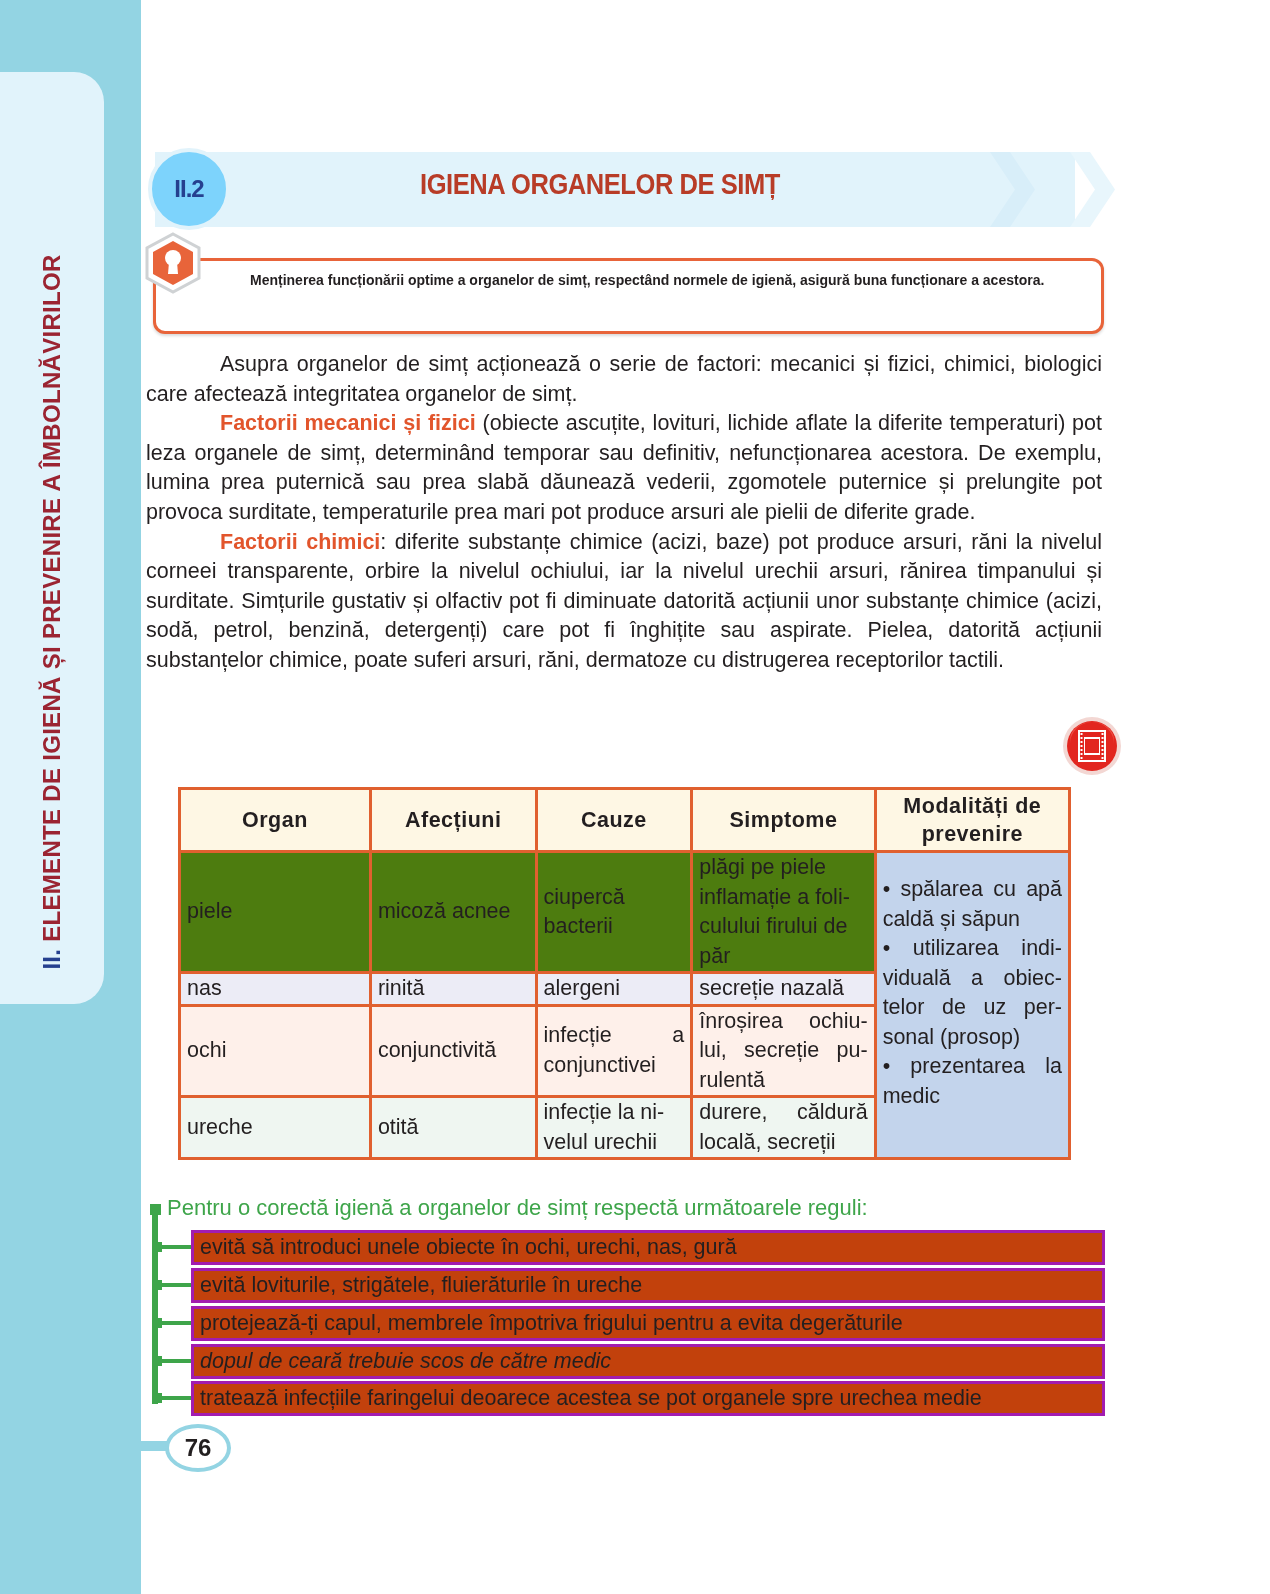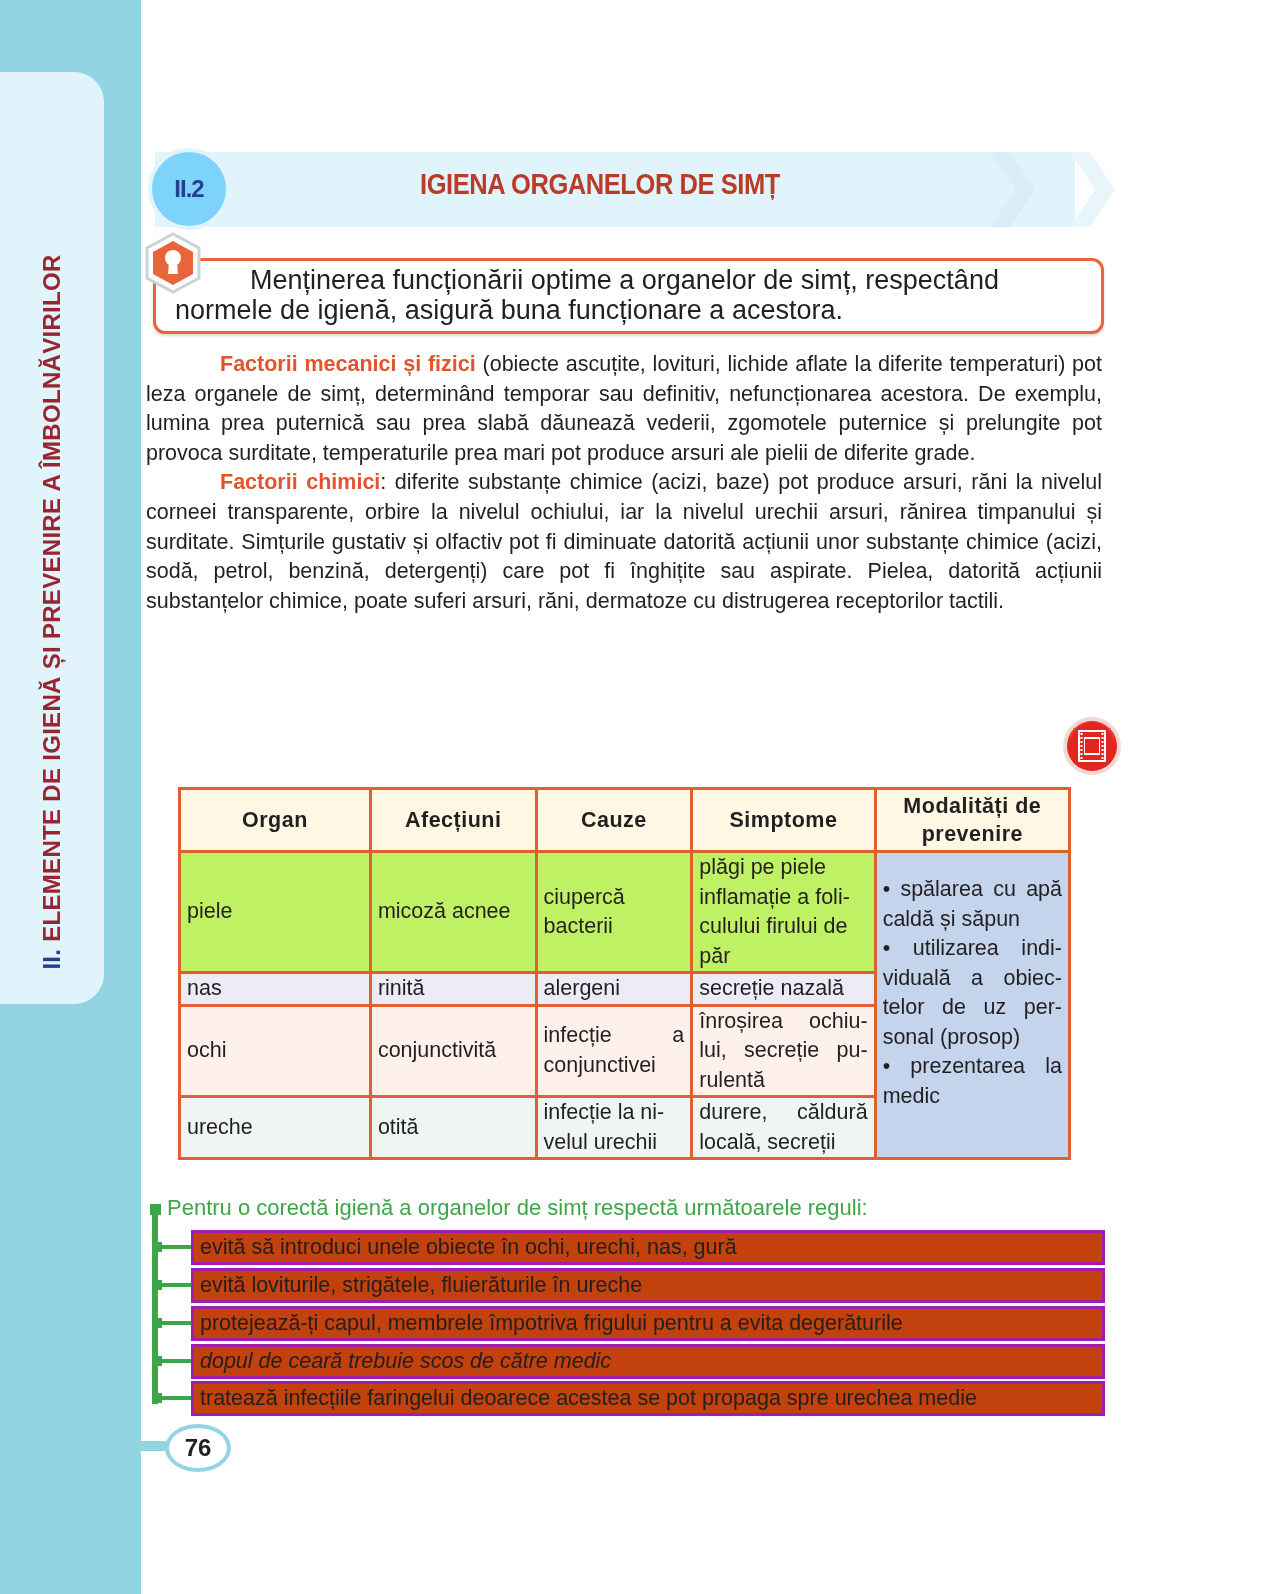--- a/index.html
+++ b/index.html
@@ -45,21 +45,21 @@
   }
 
   
   .key-box {
     position: absolute; left: 153px; top: 258px; width: 945px; height: 70px;
     border: 3px solid #e8643a; border-radius: 12px; background: #fff;
     box-shadow: 0 2px 3px rgba(0,0,0,0.15);
   }
   .key-text {
     position: absolute; left: 175px; top: 265px; width: 920px;
-    font-weight: normal; font-size: 27px; line-height: 30px; text-indent: 75px;
+    font-weight: bold; font-size: 14px; line-height: 30px; text-indent: 75px;
   }
   .key-icon { position: absolute; left: 144px; top: 232px; width: 58px; height: 62px; }
 
   
   .body-text {
     position: absolute; left: 146px; top: 350px; width: 956px;
     font-size: 21.5px; line-height: 29.6px; text-align: justify;
   }
   .body-text p { margin: 0; text-indent: 74px; }
   .hl { color: #e2552c; font-weight: bold; }
@@ -69,21 +69,21 @@
   
   .tbl {
     position: absolute; left: 178px; top: 787px; width: 893px;
     border-collapse: collapse; font-size: 21.5px; line-height: 29.5px;
   }
   .tbl th, .tbl td { border: 3px solid #e0602f; padding: 0 6px; vertical-align: middle; text-align: left; }
   .tbl th {
     background: #fef7e4; font-weight: bold; text-align: center; height: 60px;
     letter-spacing: 0.5px; line-height: 28px;
   }
-  .tbl tr.r-piele td { background: #bef264; height: 118px; }
+  .tbl tr.r-piele td { background: #4d7c0f; height: 118px; }
   .tbl tr.r-nas td { background: #ececf6; height: 29px; }
   .tbl tr.r-ochi td { background: #fef0ea; height: 88px; }
   .tbl tr.r-ureche td { background: #eff6f1; height: 58px; }
   .tbl td.prev { background: #c3d4ec !important; vertical-align: top; padding-top: 22px; text-align: justify; }
   .tbl td.just { text-align: justify; }
 
   
   .rules-heading {
     position: absolute; left: 167px; top: 1195px;
     font-weight: normal; font-size: 22px; color: #3ea54a;
@@ -125,20 +125,21 @@
 <div class="key-box"></div>
 <svg class="key-icon" viewBox="0 0 58 62">
   <polygon points="29,2 55,16 55,46 29,60 3,46 3,16" fill="#fff" stroke="#cfd2d4" stroke-width="3"></polygon>
   <polygon points="29,9 49,20 49,42 29,53 9,42 9,20" fill="#e8643a"></polygon>
   <circle cx="29" cy="26" r="8" fill="#fff"></circle>
   <polygon points="25,30 33,30 34,42 24,42" fill="#fff"></polygon>
 </svg>
 <div class="key-text">Menținerea funcționării optime a organelor de simț, respectând normele de igienă, asigură buna funcționare a acestora.</div>
 
 <div class="body-text">
+  <p>Asupra organelor de simț acționează o serie de factori: mecanici și fizici, chimici, biologici care afectează integritatea organelor de simț.</p>
   <p><span class="hl">Factorii mecanici și fizici</span><span> (obiecte ascuțite, lovituri, lichide aflate la diferite temperaturi) pot leza organele de simț, determinând temporar sau definitiv, nefuncționarea acestora. De exemplu, lumina prea puternică sau prea slabă dăunează vederii, zgomotele puternice și prelungite pot provoca surditate, temperaturile prea mari pot produce arsuri ale pielii de diferite grade.</span></p>
   <p><span class="hl">Factorii chimici</span><span>: diferite substanțe chimice (acizi, baze) pot produce arsuri, răni la nivelul corneei transparente, orbire la nivelul ochiului, iar la nivelul urechii arsuri, rănirea timpanului și surditate. Simțurile gustativ și olfactiv pot fi diminuate datorită acțiunii unor substanțe chimice (acizi, sodă, petrol, benzină, detergenți) care pot fi înghițite sau aspirate. Pielea, datorită acțiunii substanțelor chimice, poate suferi arsuri, răni, dermatoze cu distrugerea receptorilor tactili.</span></p>
 </div>
 
 <svg class="video-icon" viewBox="0 0 60 60">
   <circle cx="30" cy="30" r="29" fill="#f3d7d3"></circle>
   <circle cx="30" cy="30" r="25" fill="#e2261f"></circle>
   <path d="M8,28 A22,22 0 0 1 52,28 L52,24 A22,18 0 0 0 8,24 Z" fill="#f36b5f" opacity="0.6"></path>
   <rect x="17" y="15" width="26" height="30" fill="none" stroke="#fff" stroke-width="2"></rect>
   <rect x="22" y="21" width="16" height="18" fill="#fff"></rect>
@@ -212,16 +213,16 @@
 <div class="tree-line" style="left:152px; top:1321px; width:40px; height:4px;"></div>
 <div class="tree-node" style="left:152px; top:1318px; width:10px; height:10px;"></div>
 <div class="rule-box" style="top:1306px;">protejează-ți capul, membrele împotriva frigului pentru a evita degerăturile</div>
 
 <div class="tree-line" style="left:152px; top:1359px; width:40px; height:4px;"></div>
 <div class="tree-node" style="left:152px; top:1356px; width:10px; height:10px;"></div>
 <div class="rule-box" style="top:1344px;font-style:italic;">dopul de ceară trebuie scos de către medic</div>
 
 <div class="tree-line" style="left:152px; top:1396px; width:40px; height:4px;"></div>
 <div class="tree-node" style="left:152px; top:1393px; width:10px; height:10px;"></div>
-<div class="rule-box" style="top:1381px;">tratează infecțiile faringelui deoarece acestea se pot propaga spre urechea medie</div>
+<div class="rule-box" style="top:1381px;">tratează infecțiile faringelui deoarece acestea se pot organele spre urechea medie</div>
 
 <div class="page-num-bar"></div>
 <div class="page-num">76</div>
 
 </body></html>

